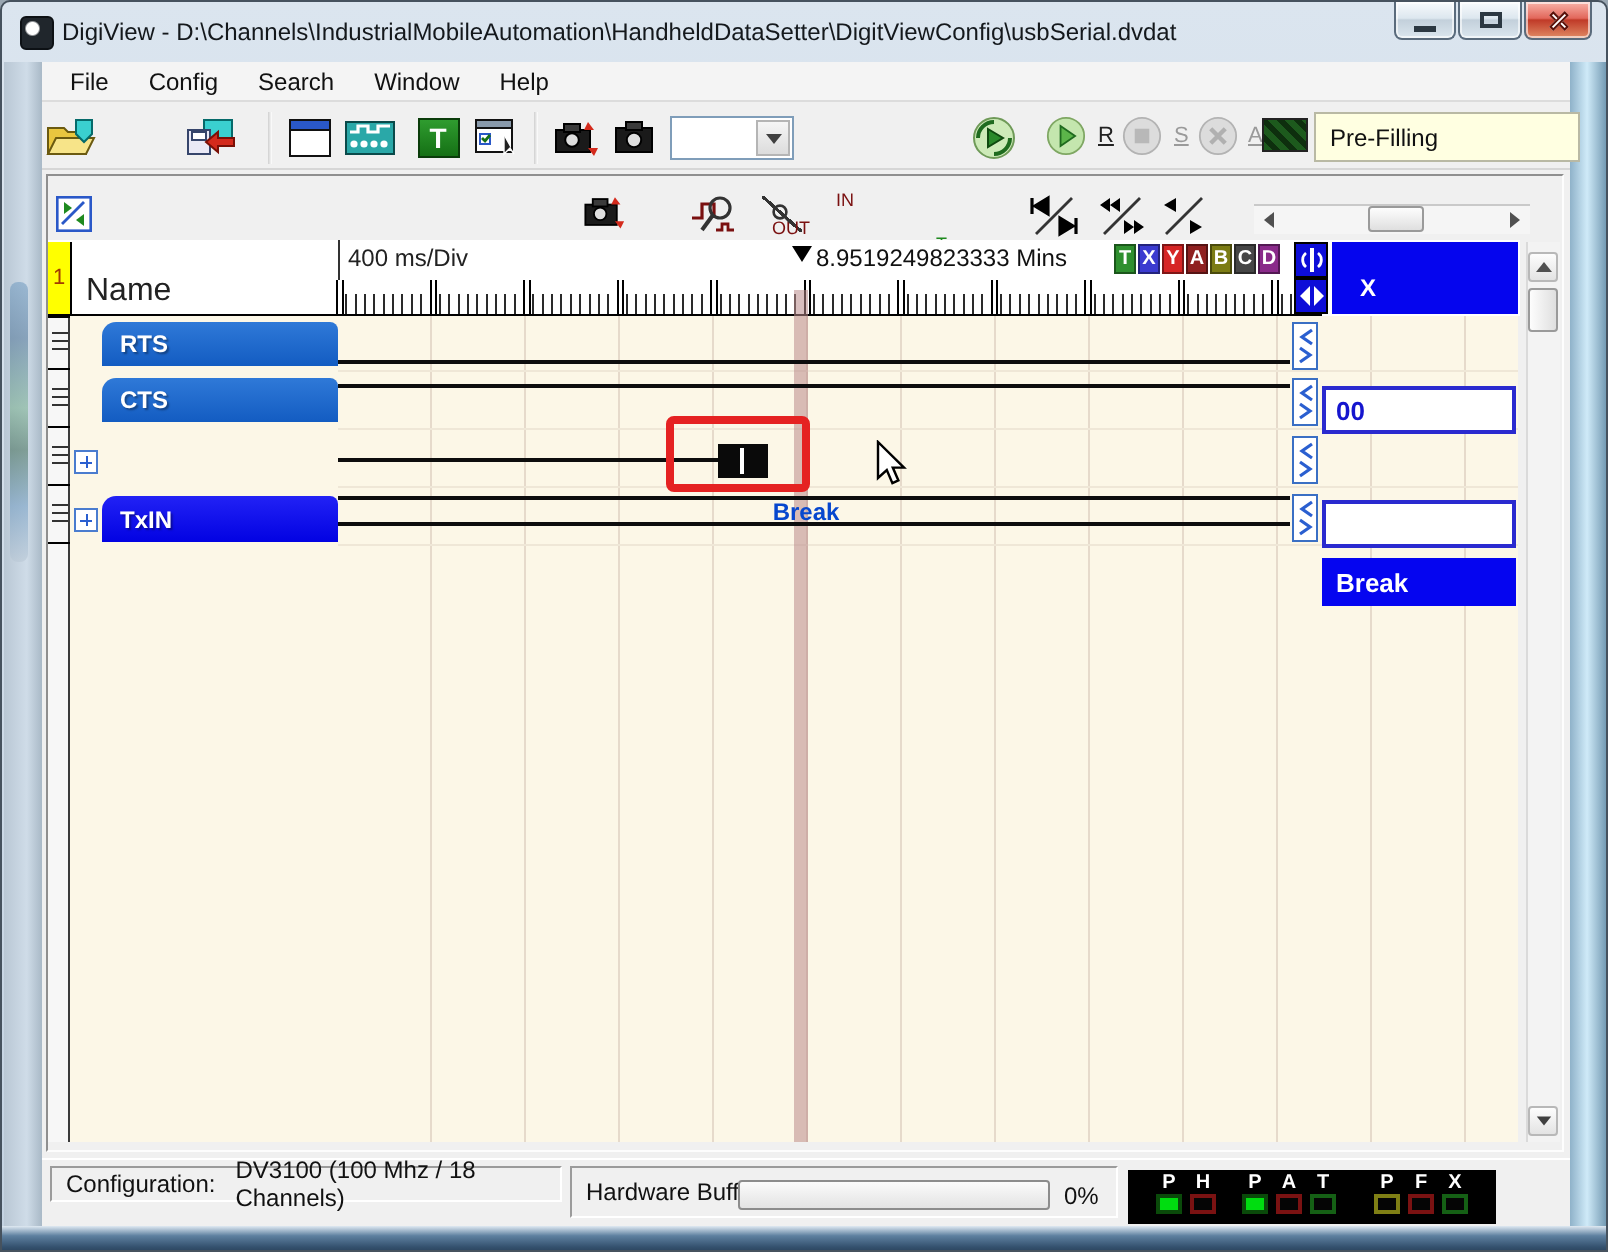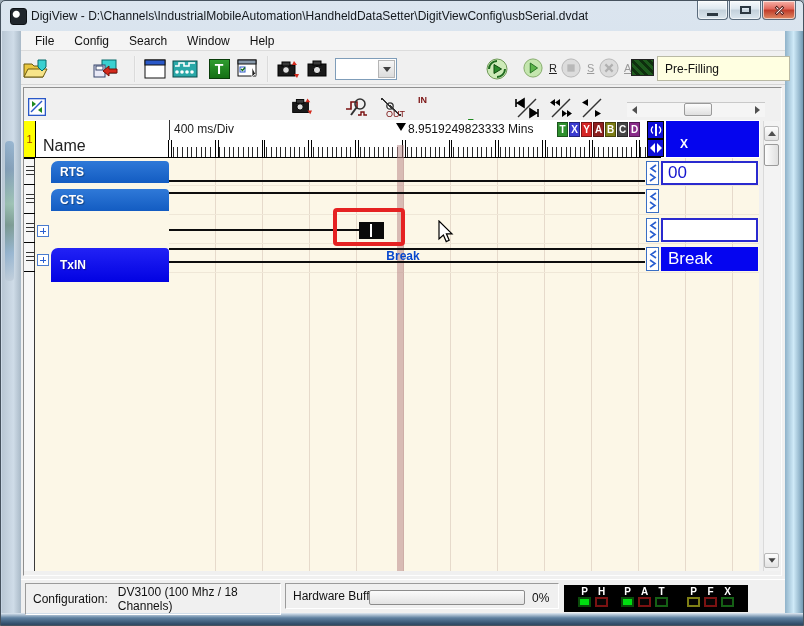--- a/index.html
+++ b/index.html
@@ -98,41 +98,41 @@
   .lbl-med{background:linear-gradient(#2f79d8,#135cc2);}
   .lbl-blue{background:linear-gradient(#2222f5,#0202e2);}
   .sig{background:#0d0d0d;}
   .bus-text{font-size:12px;font-weight:bold;color:#0747ce;text-align:center;}
   .datablock{left:358px;top:221px;width:25px;height:17px;background:#0a0a0a;}
   .dataslit{left:369px;top:223px;width:2px;height:13px;background:#fff;}
   .redrect{left:332px;top:207px;width:72px;height:38px;border:4px solid #e52222;border-radius:4px;z-index:40;}
 
   .chevbtn{left:645px;width:13px;height:24px;background:#fff;border:1px solid #3a6fc4;display:flex;align-items:center;justify-content:center;}
   .valbox{left:660px;width:97px;height:24px;background:#fff;border:2px solid #2a2acf;color:#1515ce;
-          font-size:17px;font-weight:normal;display:flex;align-items:center;padding-left:5px;}
+          font-size:13px;font-weight:bold;display:flex;align-items:center;padding-left:5px;margin-top:32px;}
   .valbox.filled{background:#0505f0;border-color:#0505f0;color:#fff;}
 
   
   .statusbar{left:20px;top:578px;width:764px;height:34px;background:#f0f0f0;border-top:1px solid #fff;}
   .sunken{border:1px solid;border-color:#9b9b9b #fff #fff #9b9b9b;display:flex;align-items:center;font-size:12px;color:#111;}
   .progress{left:368px;top:589px;width:156px;height:15px;border:1px solid #8c8c8c;border-radius:2px;background:linear-gradient(#fbfbfb,#e3e3e3);}
   .ledpanel{left:563px;top:584px;width:184px;height:27px;background:#000;}
   .ledgroup{position:absolute;top:1px;display:flex;gap:2px;}
   .ledcell{display:flex;flex-direction:column;align-items:center;width:15px;}
   .ledcell .lt{color:#fff;font-size:10px;font-weight:bold;line-height:11px;}
   .led{width:13px;height:10px;background:#050505;border:2px solid #333;}
   .led[data-state="on-green"]{background:#00dd10;border-color:#0a4a0a;}
   .led[data-state="off-red"]{border-color:#7a1212;}
   .led[data-state="off-green"]{border-color:#156015;}
   .led[data-state="off-yellow"]{border-color:#7f7f15;}
 
   .slash-icon{position:relative;width:26px;height:22px;}
   .slash-icon .dl{position:absolute;left:3px;top:2px;width:20px;height:18px;
      background:linear-gradient(to top right,transparent 47%,#333 47%,#333 53%,transparent 53%);}
-  .slash-icon .tl{position:absolute;left:0;top:-1px;font-size:9px;font-weight:bold;padding-left:40px;}
+  .slash-icon .tl{position:absolute;left:0;top:-1px;font-size:9px;font-weight:normal;padding-left:40px;}
   .slash-icon .br{position:absolute;right:-1px;bottom:-1px;font-size:9px;font-weight:normal;}
 </style>
 </head>
 <body>
 
 <div class="stage">
 
   <div class="abs titlebar">
     <div class="abs app-icon"></div>
     <div class="abs title-text">DigiView - D:\Channels\IndustrialMobileAutomation\HandheldDataSetter\DigitViewConfig\usbSerial.dvdat</div>
@@ -402,21 +402,21 @@
   <div class="abs gutline" style="top:270px;"></div>
   <div class="abs grip" style="top:165px;"></div>
   <div class="abs grip" style="top:193px;"></div>
   <div class="abs grip" style="top:222px;"></div>
   <div class="abs grip" style="top:251px;"></div>
 
   <div class="abs chan-label lbl-med" style="top:160px;">RTS</div>
   <div class="abs chan-label lbl-med" style="top:188px;">CTS</div>
   <div class="abs plusbtn" style="top:224px;"></div>
   <div class="abs plusbtn" style="top:253px;"></div>
-  <div class="abs chan-label lbl-blue" style="top:247px;height:34px;">TxIN</div>
+  <div class="abs chan-label lbl-blue" style="top:247px;height:23px;">TxIN</div>
 
   <div class="abs sig" style="left:168px;top:179px;width:476px;height:2px;"></div>
   <div class="abs sig" style="left:168px;top:191px;width:476px;height:2px;"></div>
   <div class="abs sig" style="left:168px;top:228px;width:191px;height:2px;"></div>
   <div class="abs datablock"></div>
   <div class="abs dataslit"></div>
   <div class="abs sig" style="left:168px;top:247px;width:476px;height:2px;"></div>
   <div class="abs sig" style="left:168px;top:260px;width:476px;height:2px;"></div>
   <div class="abs bus-text" style="left:376px;top:248px;width:52px;">Break</div>
 
@@ -444,21 +444,21 @@
         <path d="M8 2 L3 5.5 L8 9 M2 11 L7 14.5 L2 18" fill="none" stroke="#2a5fd0" stroke-width="1.6"></path>
       </svg>
   </div>
   <div class="abs valbox filled" style="top:246px;">Break</div>
 
   <svg class="abs" style="left:437px;top:219px;z-index:60;" width="16" height="24" viewBox="0 0 16 24">
     <path d="M1 1 L1 19 L5.4 15 L8.2 21.6 L11.2 20.2 L8.4 13.8 L14 13.8 Z" fill="#fff" stroke="#000" stroke-width="1.2"></path>
   </svg>
 
   <div class="abs statusbar"></div>
-  <div class="abs sunken" style="left:24px;top:582px;width:256px;height:32px;">
+  <div class="abs sunken" style="left:24px;top:582px;width:256px;height:18px;">
     <span style="margin-left:7px;">Configuration:</span>
     <span style="margin-left:10px;">DV3100 (100 Mhz / 18 Channels)</span>
   </div>
   <div class="abs sunken" style="left:284px;top:582px;width:274px;height:26px;">
     <span style="margin-left:7px;">Hardware Buffer:</span>
   </div>
   <div class="abs progress"></div>
   <span class="abs" style="left:531px;top:590px;font-size:12px;color:#111;">0%</span>
 
   <div class="abs ledpanel">

